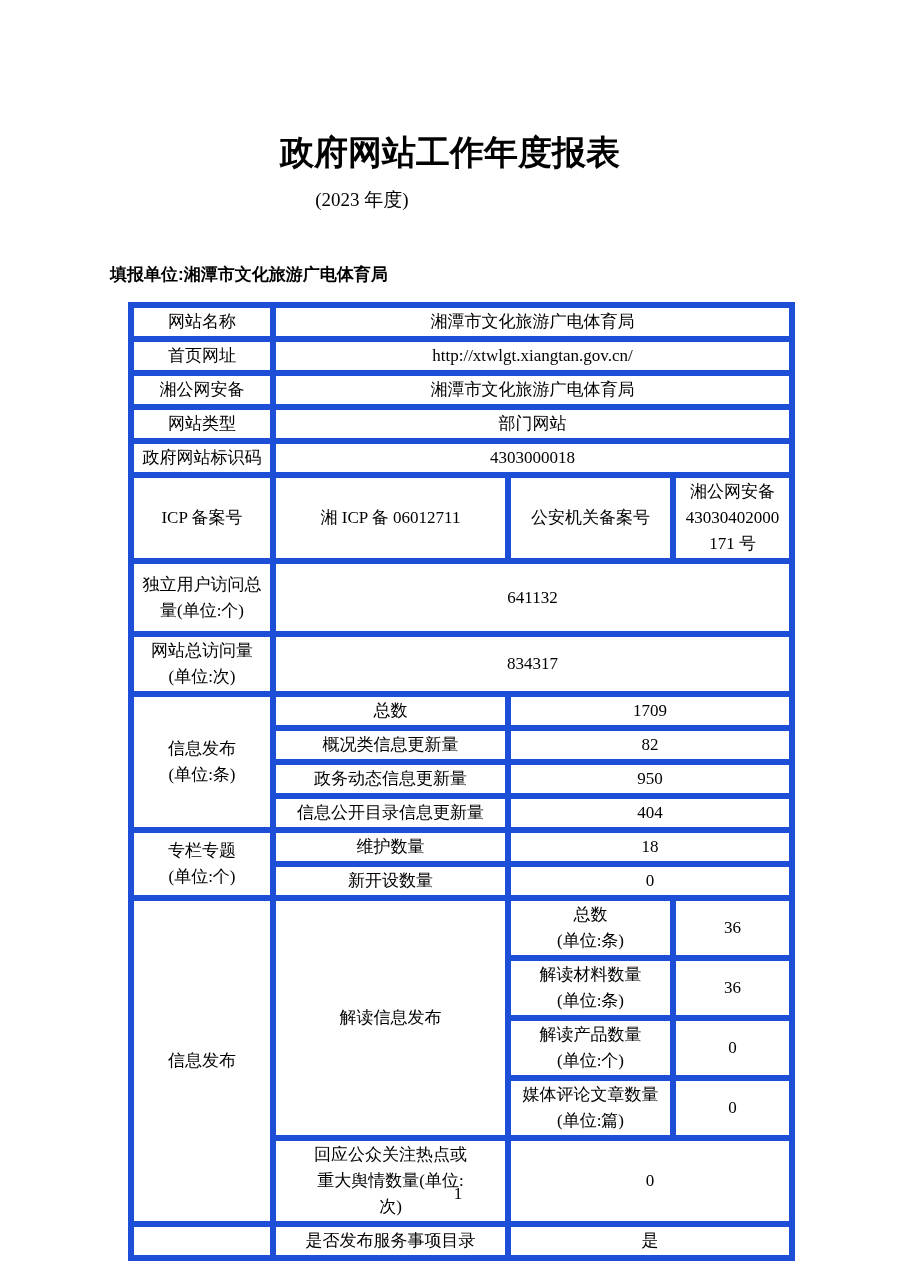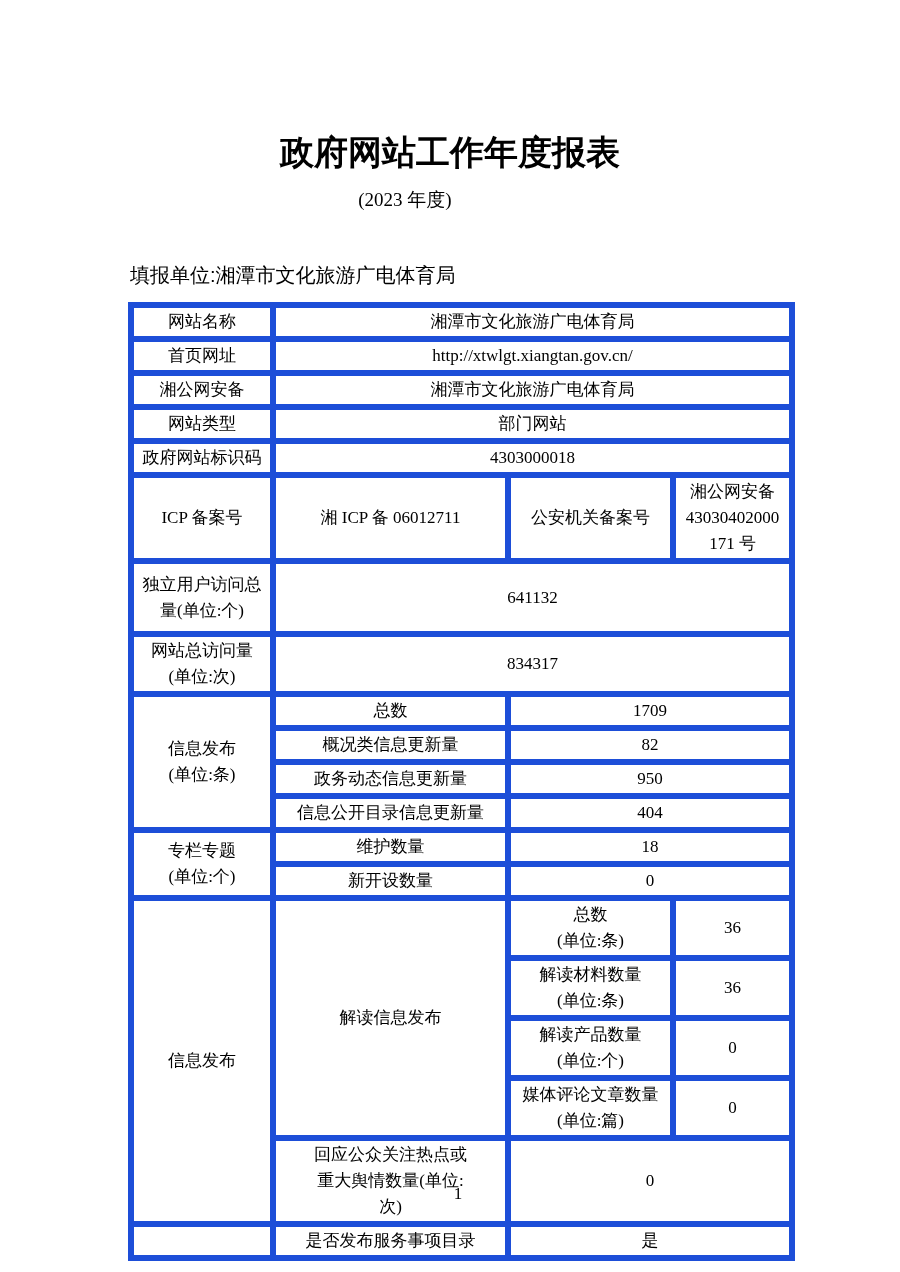--- a/index.html
+++ b/index.html
@@ -9,26 +9,26 @@
   }
   .page { position:relative; width:900px; height:1272px; background:#ffffff; overflow:hidden; }
 
   .doc-title {
     position:absolute; top:112px; left:0; width:900px;
     text-align:center; font-family:"Liberation Sans", sans-serif;
     font-weight:bold; font-size:34px; line-height:48px; letter-spacing:0px;margin-top:16px;
   }
   .doc-subtitle {
     position:absolute; top:186px; left:0; width:724px;
-    text-align:center; font-size:19px; line-height:28px;margin-left:43px;
+    text-align:center; font-size:19px; line-height:28px;
   }
   .filler-line {
-    position:absolute; top:263px; left:130px;
-    font-family:"Liberation Sans", sans-serif; font-weight:normal;
-    font-size:20px; line-height:24px;
+    position:absolute; top:263px; left:110px;
+    font-family:"Liberation Sans", sans-serif; font-weight:bold;
+    font-size:17px; line-height:24px;
   }
   table.report {
     position:absolute; top:302px; left:128px; width:661px;
     border-collapse:collapse; table-layout:fixed;
   }
   table.report td {
     border:6px solid #1d4ed8;
     text-align:center; vertical-align:middle;
     font-size:17px; line-height:26px;
     white-space:pre-line; word-wrap:break-word;

